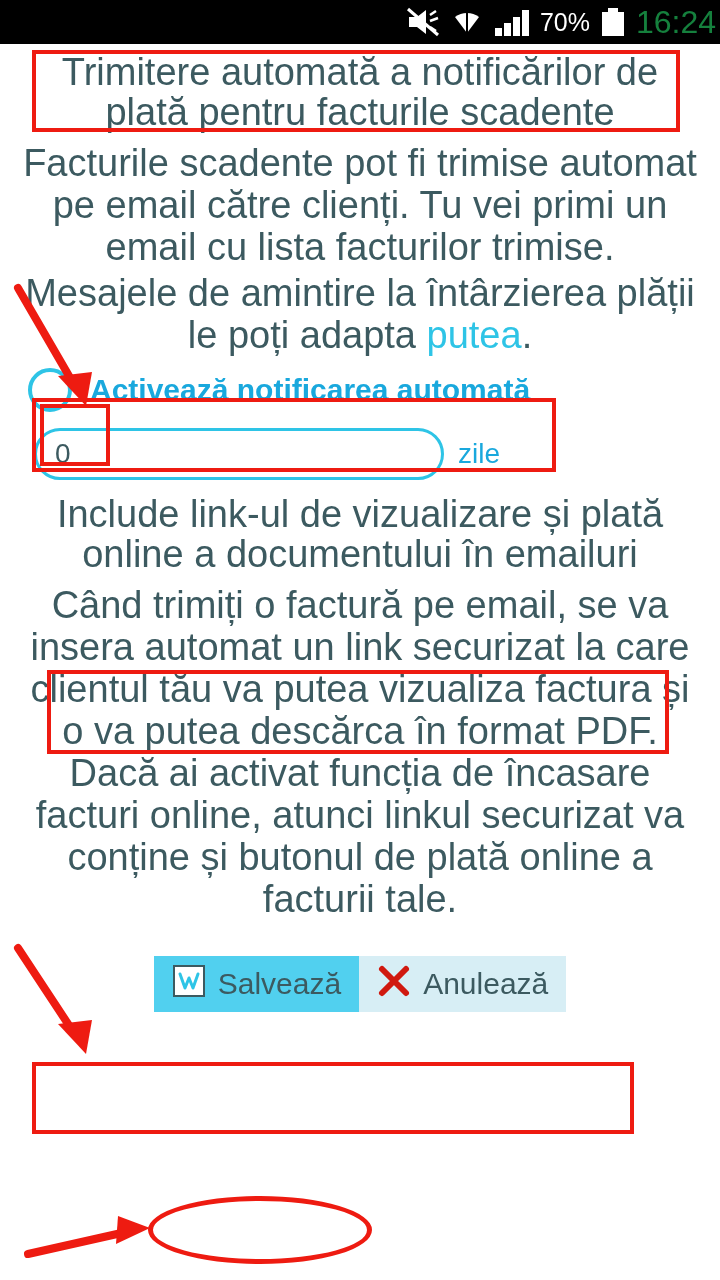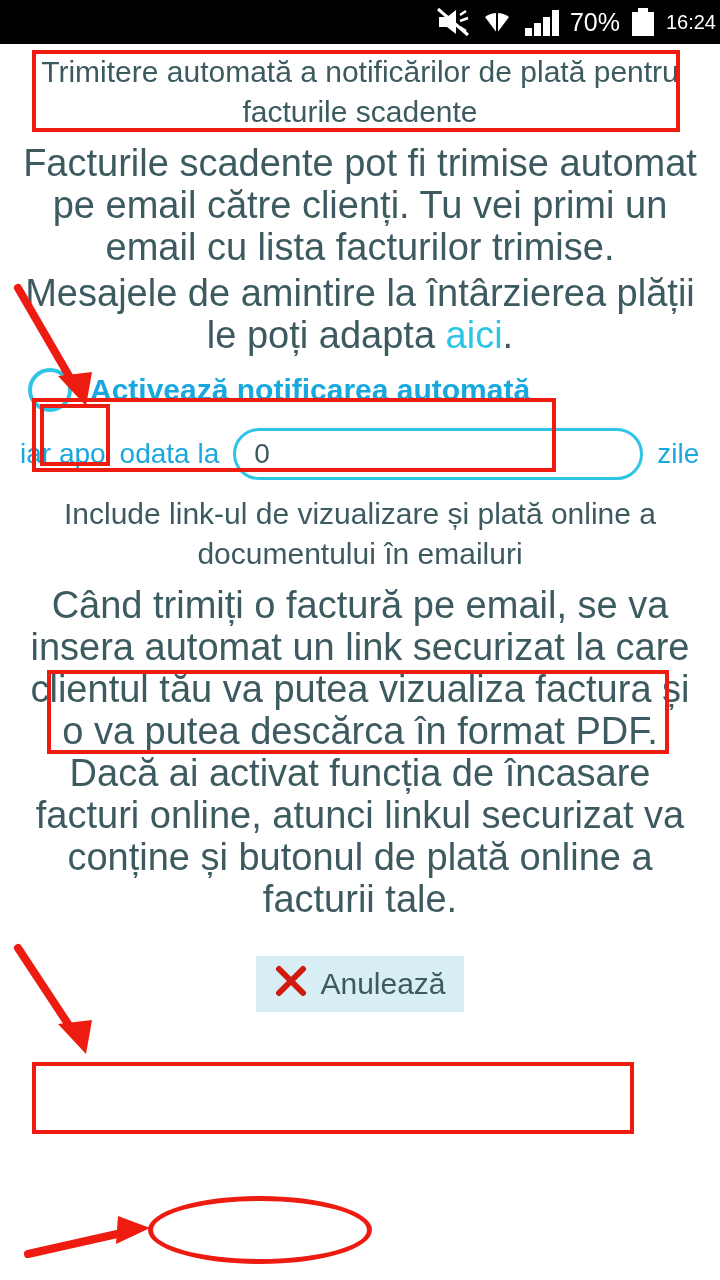--- a/index.html
+++ b/index.html
@@ -31,36 +31,36 @@
     display: flex;
     align-items: center;
   }
   .sb-icon svg { display: block; }
   .sb-battery-text {
     font-size: 25px;
     color: #ffffff;
     letter-spacing: 0px;
   }
   .sb-clock {
-    font-size: 20px;
-    color: #ffffff;
+    font-size: 32px;
+    color: #15803d;
     margin-left: 12px;
     letter-spacing: 0px;
   }
 
   
   .content {
     position: relative;
     padding: 0 10px;
     box-sizing: border-box;
   }
 
   .section-title {
     color: #3c5a60;
-    font-size: 30px;
+    font-size: 38px;
     text-align: center;
     line-height: 40px;
     padding: 8px 6px;
     box-sizing: border-box;
   }
 
   .paragraph {
     color: #3c5a60;
     font-size: 38px;
     text-align: center;
@@ -216,40 +216,48 @@
   </span>
   <span class="sb-item sb-clock">16:24</span>
 </div>
 
 <div class="content">
 
   <div class="section-title">Trimitere automată a notificărilor de plată pentru facturile scadente</div>
 
   <div class="paragraph">Facturile scadente pot fi trimise automat pe email către clienți. Tu vei primi un email cu lista facturilor trimise.</div>
 
-  <div class="paragraph"><span>Mesajele de amintire la întârzierea plății le poți adapta </span><span class="link">aici</span><span>.</span></div>
+  <div class="paragraph"><span>Mesajele de amintire la întârzierea plății le poți adapta </span><span class="link">putea</span><span>.</span></div>
 
   <div class="toggle-row">
     <span class="circle-empty"></span>
     <span class="tlabel">Activează notificarea automată</span>
   </div>
 
 
   <div class="input-row">
-    <span class="ilabel">iar apoi odata la</span>
     <span class="pill w2">0</span>
     <span class="ilabel right">zile</span>
   </div>
 
   <div class="section-title">Include link-ul de vizualizare și plată online a documentului în emailuri</div>
 
   <div class="paragraph">Când trimiți o factură pe email, se va insera automat un link securizat la care clientul tău va putea vizualiza factura și o va putea descărca în format PDF. Dacă ai activat funcția de încasare facturi online, atunci linkul securizat va conține și butonul de plată online a facturii tale.</div>
 
 
   <div class="buttons">
+    <div class="btn btn-save">
+      <span>
+        <svg width="34" height="34" viewBox="0 0 34 34">
+          <rect x="2" y="2" width="30" height="30" fill="#ffffff" stroke="#3c5a60" stroke-width="2"></rect>
+          <path d="M8 10 L13 24 L17 14 L21 24 L26 10" fill="none" stroke="#2ec4e6" stroke-width="3" stroke-linejoin="round" stroke-linecap="round"></path>
+        </svg>
+      </span>
+      <span class="btxt">Salvează</span>
+    </div>
     <div class="btn btn-cancel">
       <span>
         <svg width="34" height="34" viewBox="0 0 34 34">
           <path d="M5 5 L29 29 M29 5 L5 29" stroke="#d0190f" stroke-width="6" stroke-linecap="round"></path>
         </svg>
       </span>
       <span class="btxt">Anulează</span>
     </div>
   </div>
 </div>

